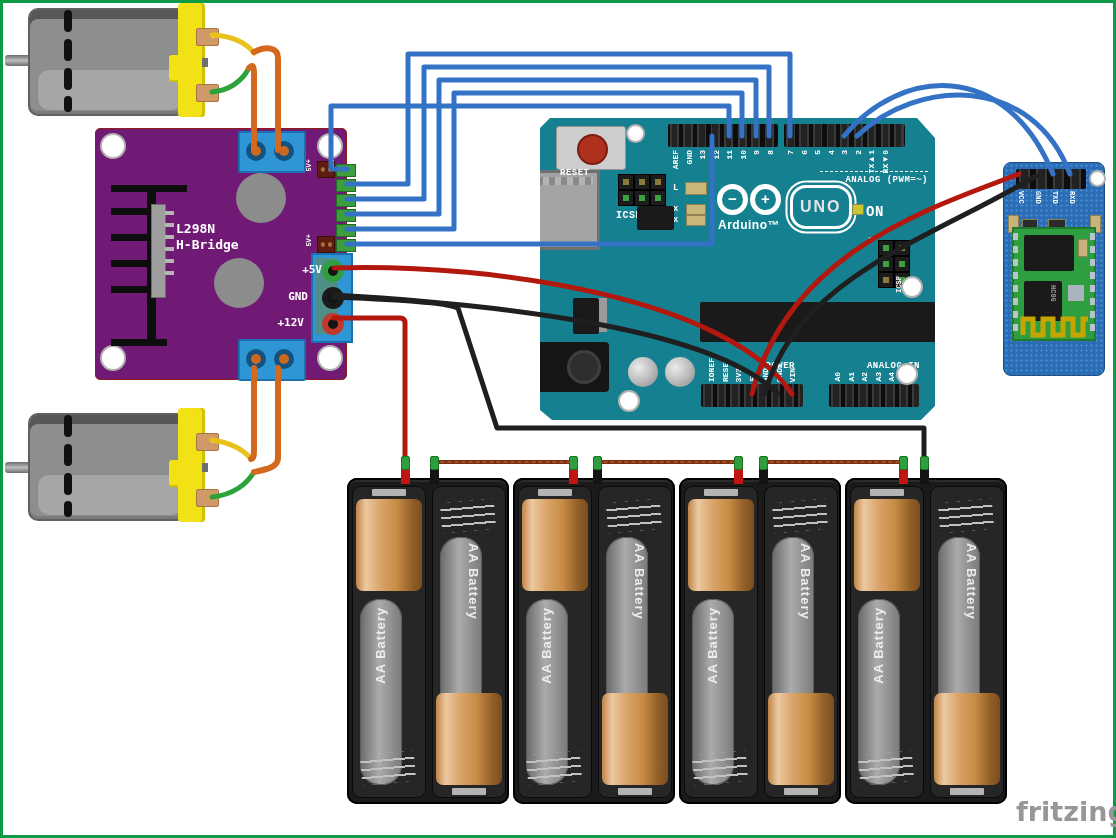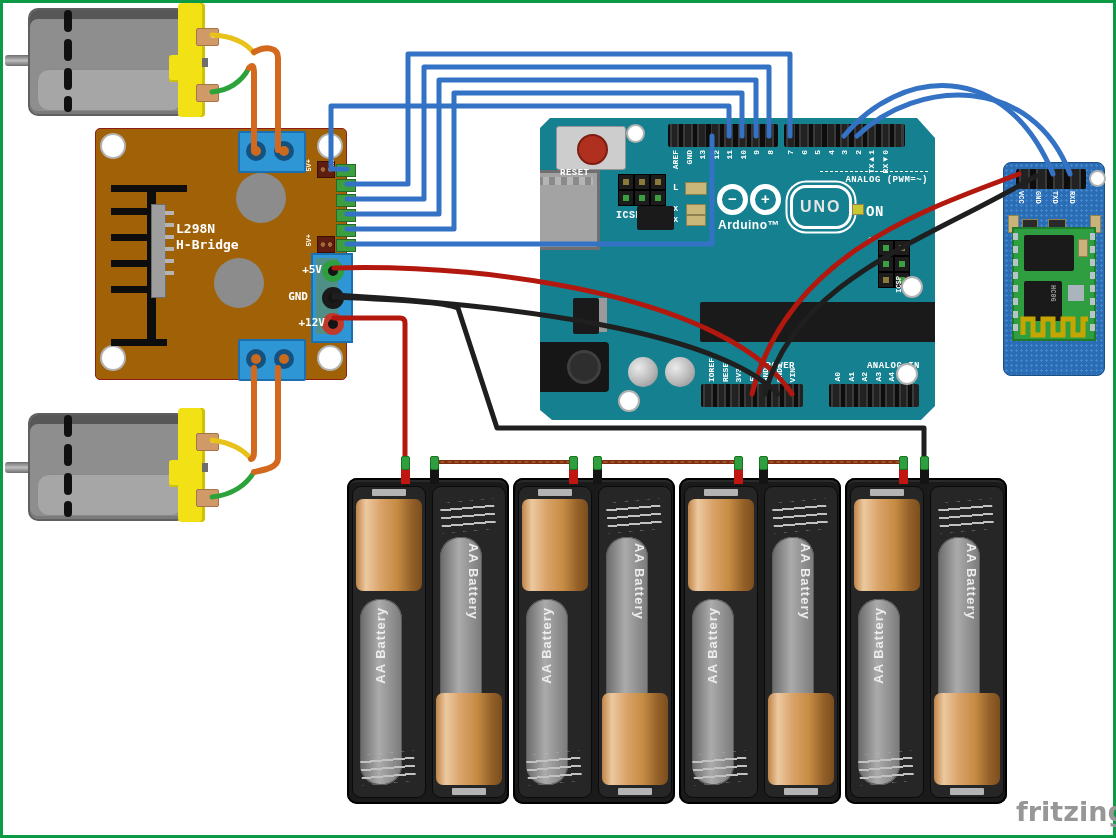--- a/index.html
+++ b/index.html
@@ -27,21 +27,21 @@
            border-radius:12px;border:1px solid #8a8a8a;}
   .m-slot{position:absolute;left:61px;width:8px;height:22px;background:#101010;border-radius:4px;}
   .m-cap{position:absolute;left:175px;top:2px;width:27px;height:114px;background:#f2e215;
          border-radius:4px;box-shadow:inset -3px 0 0 #cfc106;}
   .m-capnub{position:absolute;left:166px;top:54px;width:13px;height:27px;background:#f2e215;border-radius:3px;
             box-shadow:inset 0 -2px 0 #cfc106;}
   .m-pin{position:absolute;left:199px;top:57px;width:6px;height:9px;background:#6e6e6e;}
   .m-tab{position:absolute;left:193px;width:21px;height:16px;background:#cf9a67;border:1px solid #a87646;border-radius:2px;}
   .m-tab:after{content:"";position:absolute;right:3px;top:5px;width:4px;height:4px;background:#fff;border-radius:50%;}
   
-  .l298n{position:absolute;left:95px;top:128px;width:250px;height:250px;background:#a16207;
+  .l298n{position:absolute;left:95px;top:128px;width:250px;height:250px;background:#701a75;
          border-radius:5px;border:1px solid #8f1d16;}
   .whole{position:absolute;background:#fff;border-radius:50%;border:2px solid rgba(0,0,0,.3);}
   .hs{position:absolute;background:#0d0d0d;}
   .hs-ic{position:absolute;left:55px;top:75px;width:13px;height:92px;background:#9e9e9e;border:1px solid #6e6e6e;}
   .hs-icpin{position:absolute;left:69px;width:9px;height:4px;background:#b5b5b5;}
   .ccap{position:absolute;width:50px;height:50px;border-radius:50%;background:#8c8c8c;}
   .l298-title{position:absolute;left:80px;top:92px;color:#fff;font:bold 13px "DejaVu Sans Mono",monospace;line-height:16px;white-space:pre;}
   .term{position:absolute;width:64px;height:38px;background:#2f96d5;border:2px solid #1b6fae;border-radius:2px;}
   .screw{position:absolute;width:20px;height:20px;border-radius:50%;background:#14517e;}
   .screw:after{content:"";position:absolute;left:5px;top:5px;width:10px;height:10px;border-radius:50%;background:#c96a1f;}
@@ -189,21 +189,21 @@
     <span class="vlab" style="left:232px;top:30px;font-size:6px">GND</span>
 
     <div class="pwrterm">
       <div class="pwrterm-in"></div>
       <div class="pscrew" style="top:5px;border-color:#2f9e3f"></div>
       <div class="pscrew" style="top:32px;border-color:#1a1a1a"></div>
       <div class="pscrew" style="top:58px;border-color:#c0392b"></div>
     </div>
     <span class="plabel298" style="left:182px;top:134px">+5V</span>
     <span class="plabel298" style="left:168px;top:161px">GND</span>
-    <span class="plabel298" style="left:185px;top:187px">+12V</span>
+    <span class="plabel298" style="left:164px;top:187px">+12V</span>
   </div>
 
   <div class="arduino">
     <div class="usb"></div>
     <div class="pjack"></div>
     <div class="rstbtn"></div>
     <span class="silk" style="left:20px;top:50px">RESET</span>
     <div class="whole" style="left:86px;top:6px;width:15px;height:15px"></div>
     <div class="icspgrid" style="left:78px;top:56px">
       <i></i>

